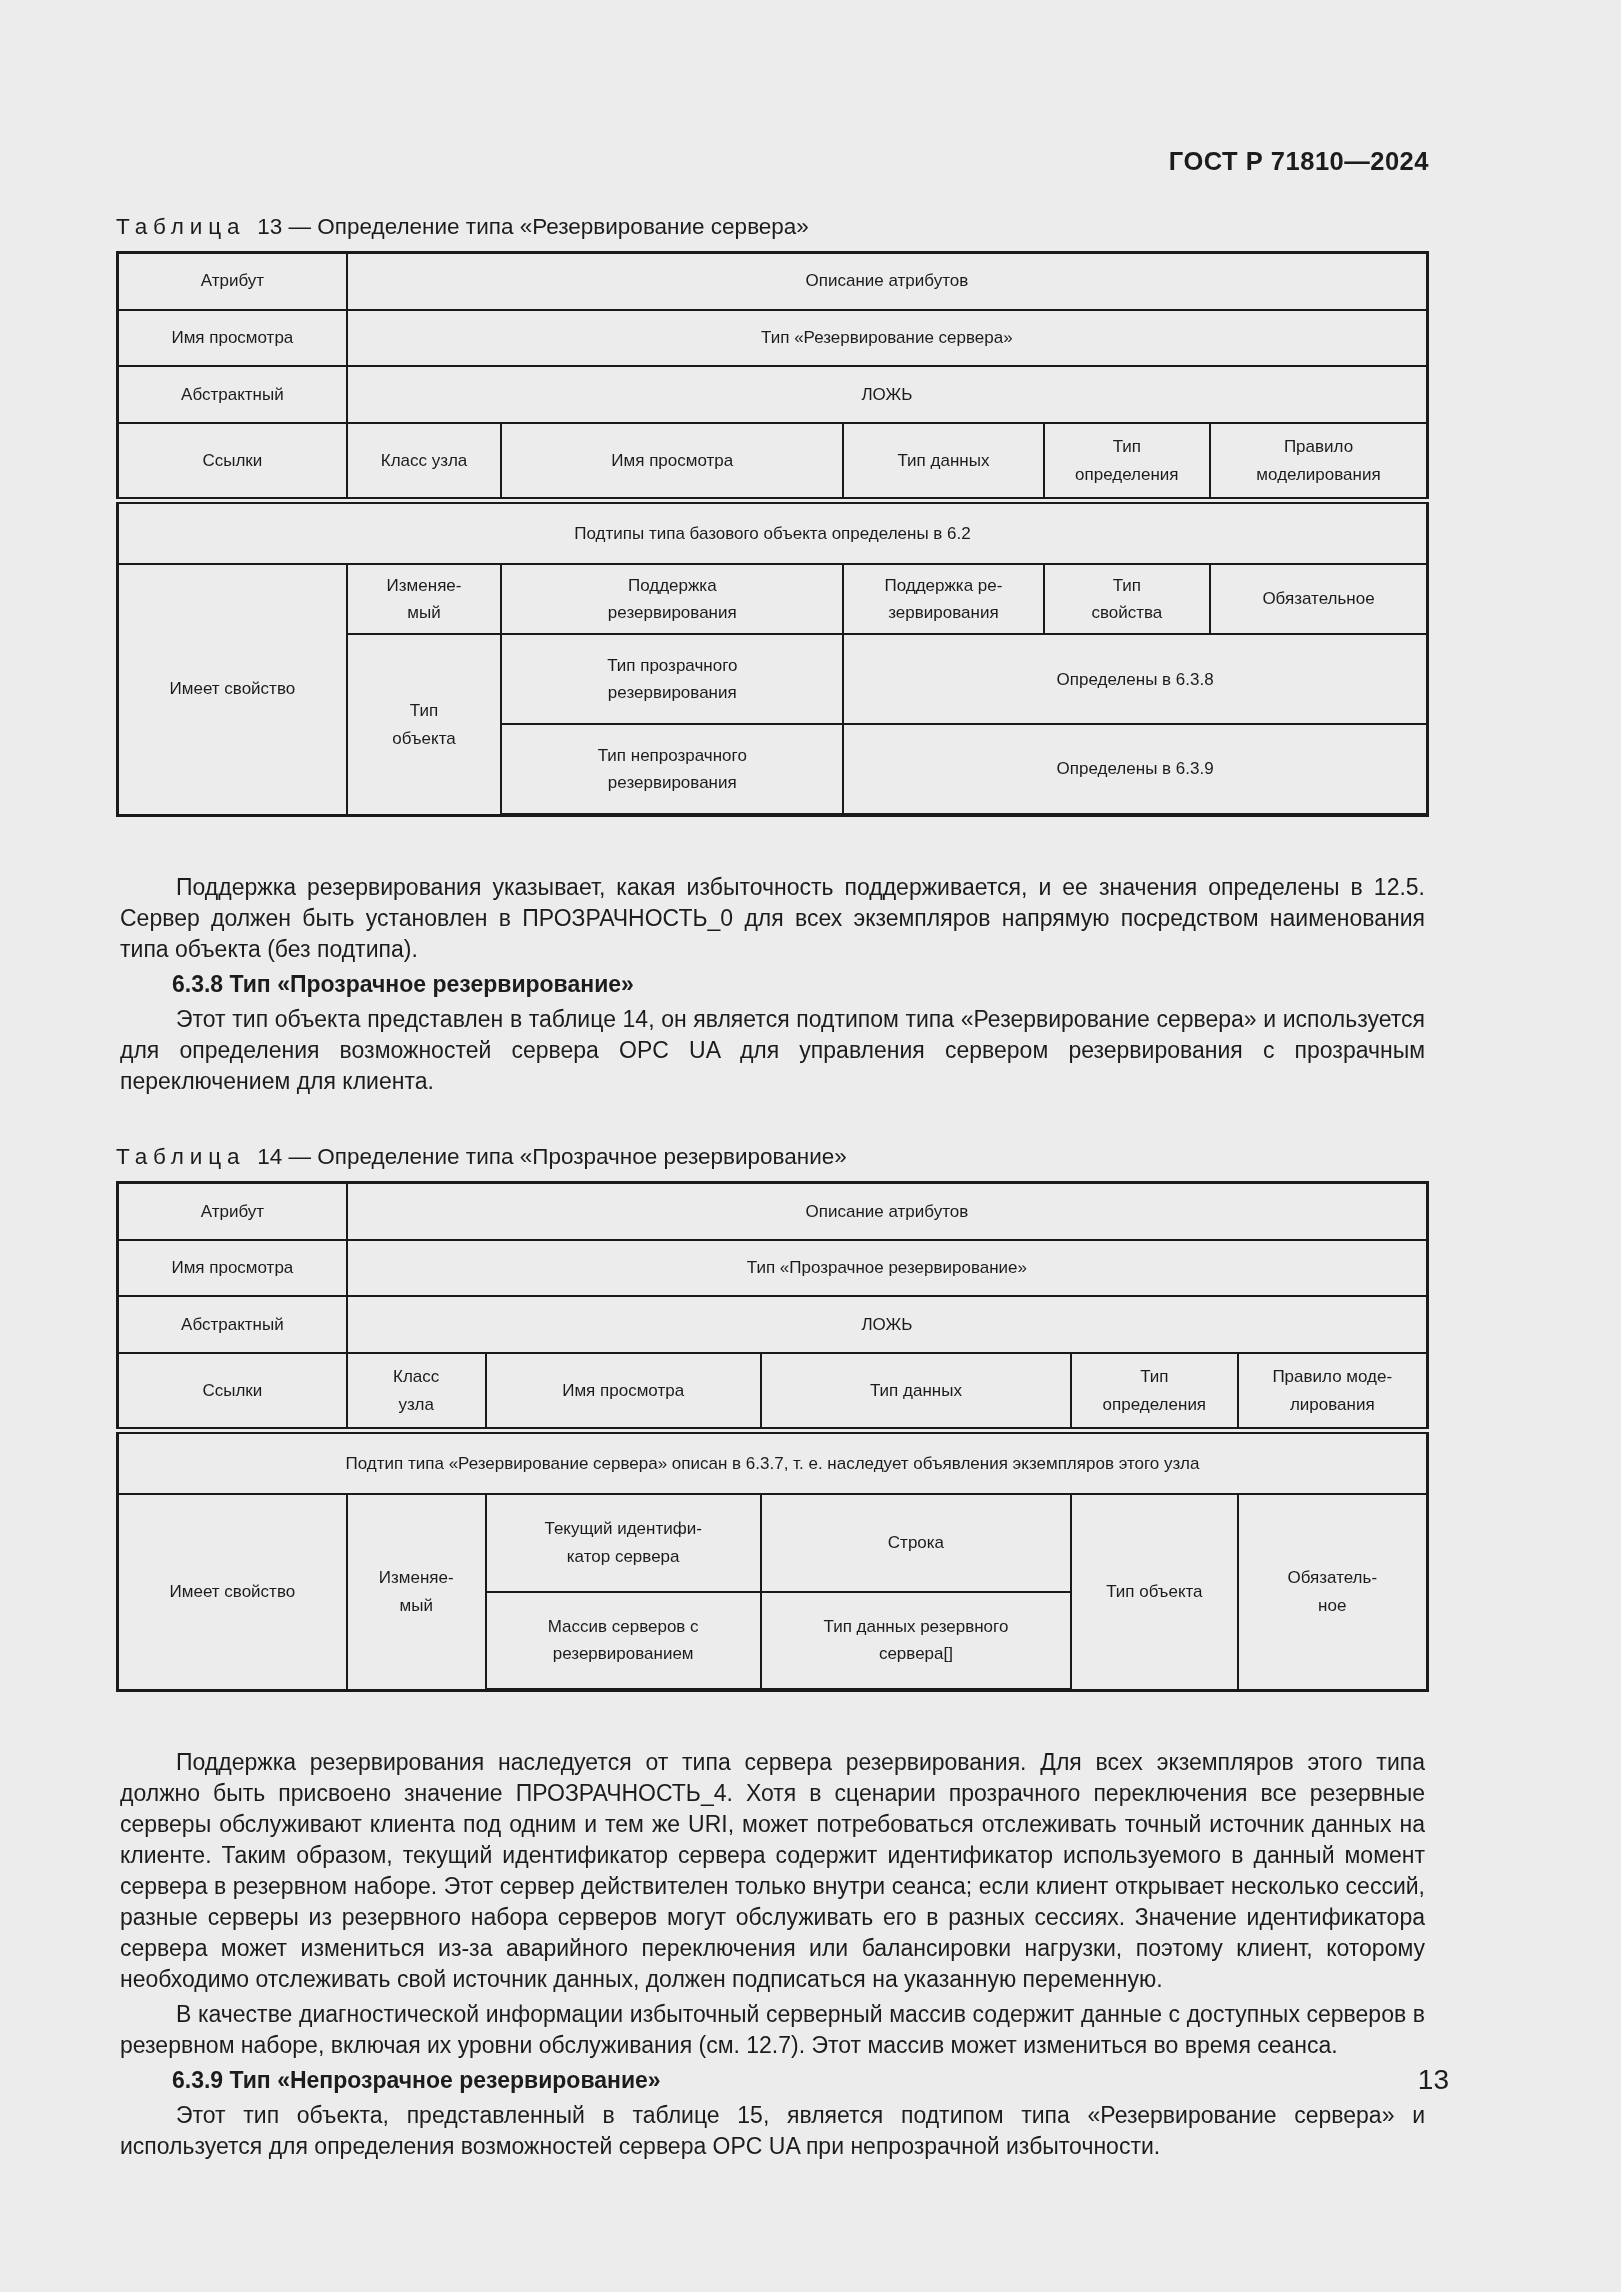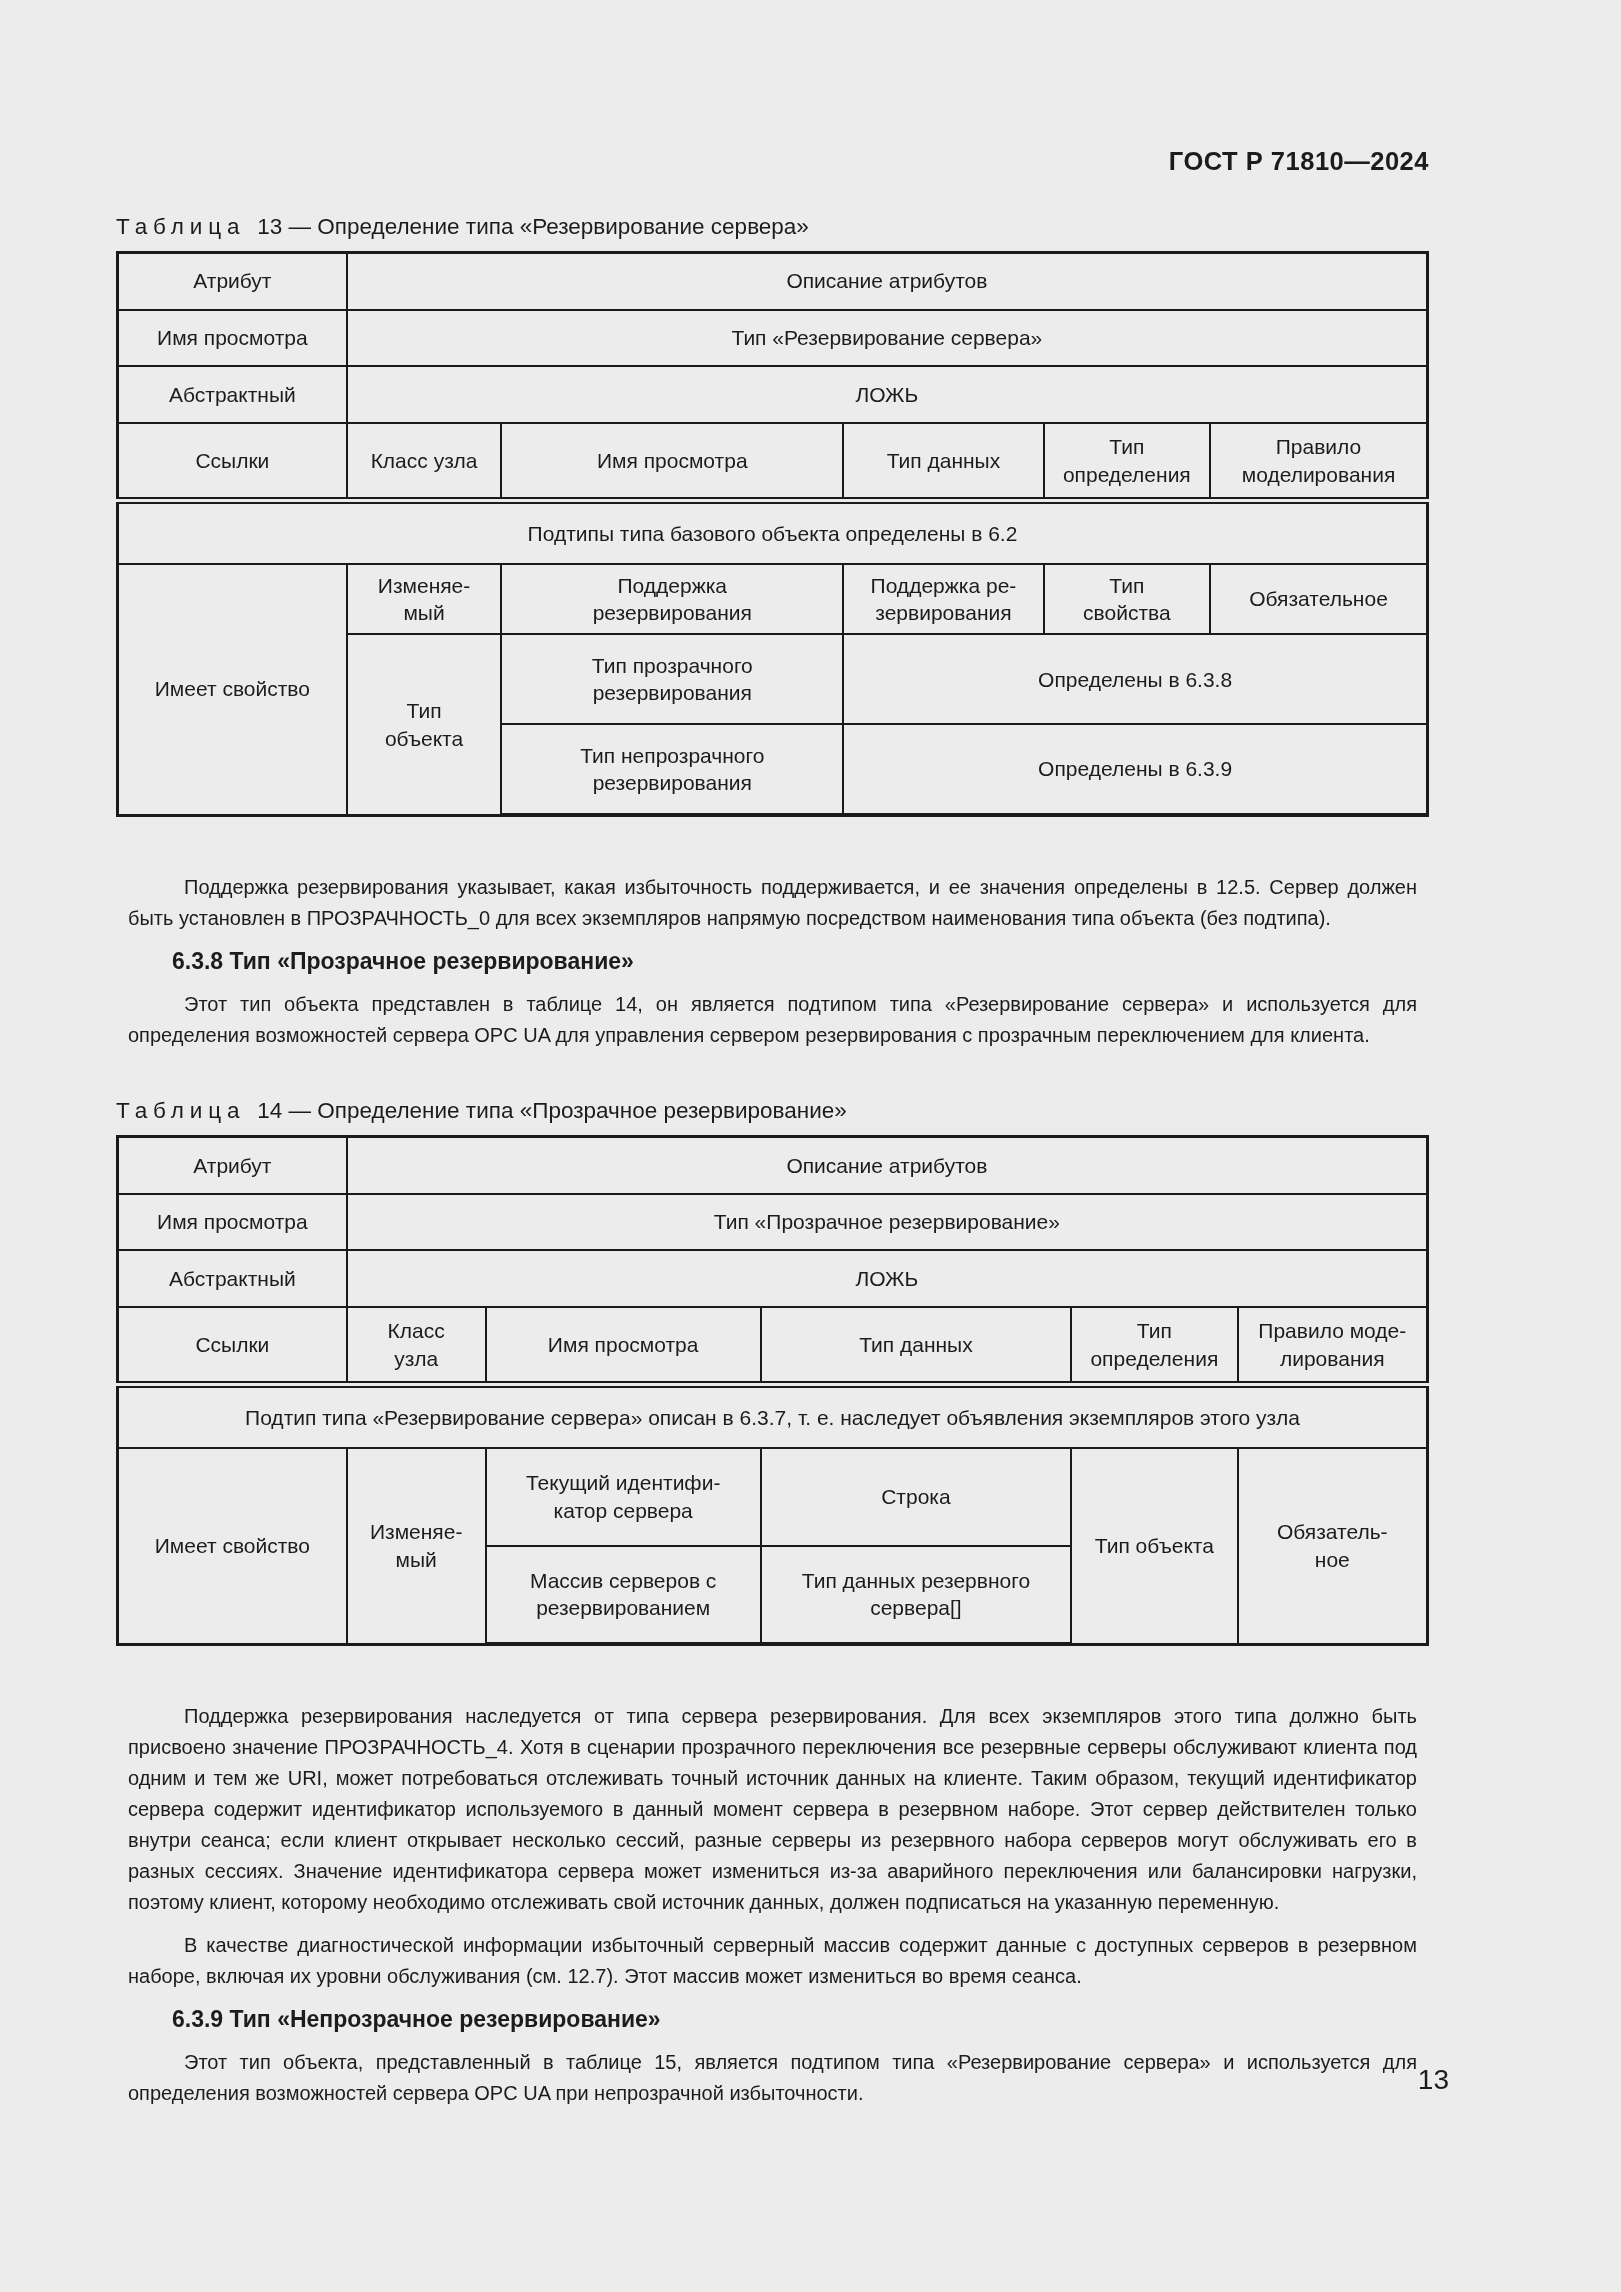--- a/index.html
+++ b/index.html
@@ -22,21 +22,21 @@
     letter-spacing:0.5px;
   }
   .caption{font-size:22.5px;margin:0 0 10.8px 0;}
   .caption-t13{margin-top:38px;}
   .caption-t14{margin-top:47px;}
   .cap-word{letter-spacing:5.9px;margin-right:11.8px;}
   table.gost{
     border-collapse:collapse;
     width:100%;
     table-layout:fixed;
-    font-size:21px;
+    font-size:17px;
     line-height:27.4px;
     border:3.9px solid var(--border,#1a1a1a);
   }
   table.gost td{
     border:2px solid var(--border,#1a1a1a);
     border-top-width:2.9px;
     border-bottom-width:2.9px;
     text-align:center;
     vertical-align:middle;
     padding:4.9px 7.8px;
@@ -45,25 +45,25 @@
   }
   tr.rh46 td{height:45px;}
   tr.rh64 td{height:63px;}
   tr.rh50 td{height:49px;}
   tr.rh60 td{height:59px;}
   tr.rh80 td{height:78px;}
   tr.rh88 td{height:86px;}
   tr.note-row td{border-top:7.8px double var(--border,#1a1a1a);}
   tr.last-row td{border-bottom-width:4.9px;}
   .para{
-    font-size:20px;
+    font-size:23px;
     line-height:31px;
     text-align:justify;
     text-indent:56px;
-    margin:12px;
+    margin:4px;
   }
   .para-gap{margin-top:55px;}
   .sec-heading{
     font-size:23px;
     line-height:31px;
     font-weight:bold;
     margin:0;
     text-indent:56px;
   }
   .pageno{

